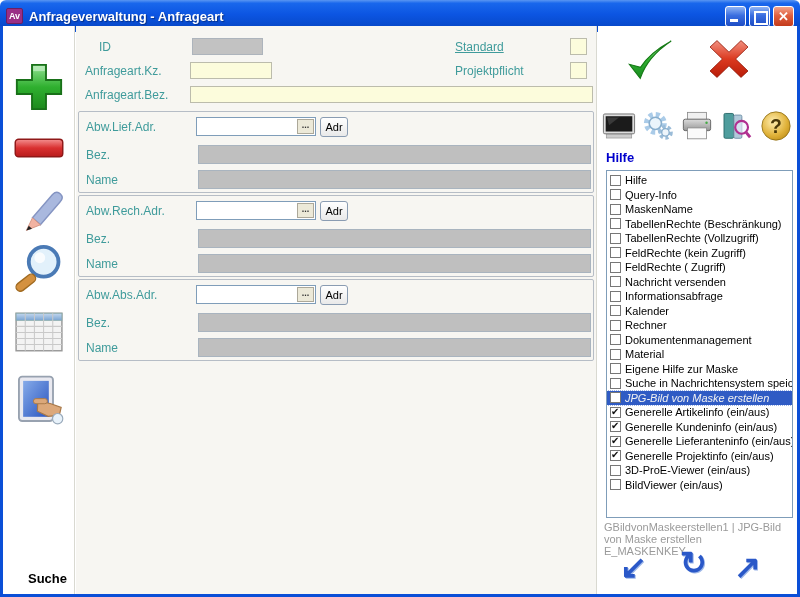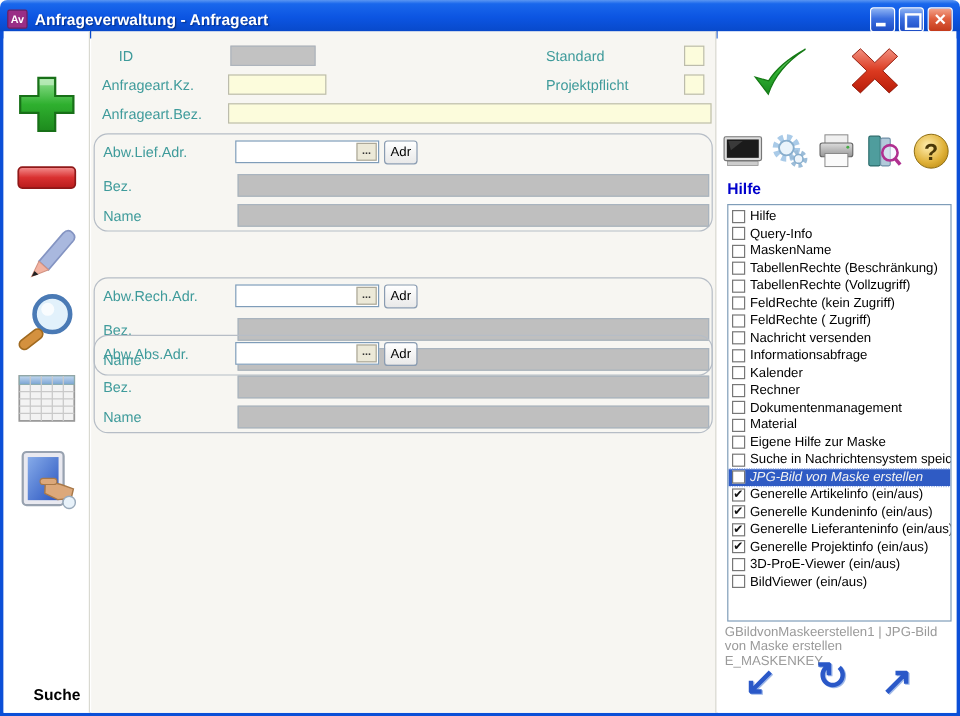--- a/index.html
+++ b/index.html
@@ -36,21 +36,21 @@
   
   .tool { position:absolute; left:8px; cursor:pointer; }
   .suche-label { position:absolute; left:14px; bottom:8px; font-size:13px; font-weight:bold; color:#000;margin-left:11px; }
 
   
   .flabel { position:absolute; font-size:12px; color:#3f9b9b; white-space:nowrap; }
   .field { position:absolute; border:1px solid #b5b5b5; font-size:12px; padding:0 3px; font-family:"Liberation Sans",sans-serif; }
   .f-gray   { background:#c2c2c2; border-color:#adb4bc; }
   .f-yellow { background:#fcfcdc; border-color:#bcbcac; }
   .f-ro     { background:#bfbfbf; border-color:#a9b4bf; }
-  .groupbox { position:absolute; left:2px; width:516px; height:82px; border:1px solid #b6bdc6; border-radius:12px; background:transparent; }
+  .groupbox { position:absolute; left:2px; width:516px; height:82px; border:1px solid #b6bdc6; border-radius:2px; background:transparent; }
   .combo { position:absolute; width:120px; height:19px; background:#fff; border:1px solid #7f9db9; }
   .browse-btn { position:absolute; top:1px; right:1px; width:17px; height:15px; background:#ece9d8;
     border:1px solid #aca899; font-size:9px; font-weight:bold; color:#333; line-height:11px; text-align:center; cursor:pointer; }
   .adr-btn { position:absolute; width:28px; height:20px; background:linear-gradient(180deg,#ffffff,#e9e9e9);
     border:1px solid #8a9cb2; border-radius:3px; font-size:11px; color:#000; text-align:center; line-height:18px; cursor:pointer; }
 
   
   .rp-icon { position:absolute; cursor:pointer; }
   .hilfe-title { position:absolute; left:8px; top:124px; font-size:13px; font-weight:bold; color:#0000cc; }
   .help-list { position:absolute; left:8px; top:144px; width:187px; height:348px; background:#fff;
@@ -160,21 +160,21 @@
         <circle cx="20" cy="20" r="2.2" fill="#e8f2fa" stroke="#9ab" stroke-width="0.5"></circle>
       </svg>
     </div>
     <div class="suche-label">Suche</div>
   </div>
 
   <div class="main-area">
 
     <div class="flabel" style="left:3px; top:14px;margin-left:20px;">ID</div>
     <div class="field f-gray" style="left:116px; top:12px; width:71px; height:17px;"></div>
-    <div class="flabel" style="left:379px; top:14px;">Standard</div>
+    <div class="flabel" style="left:379px; top:14px;text-decoration:underline;">Standard</div>
     <div class="field f-yellow" style="left:494px; top:12px; width:17px; height:17px;"></div>
 
     <div class="flabel" style="left:9px; top:38px;">Anfrageart.Kz.</div>
     <input class="field f-yellow" style="left: 114px; top: 36px; width: 82px; height: 17px;">
     <div class="flabel" style="left:379px; top:38px;">Projektpflicht</div>
     <div class="field f-yellow" style="left:494px; top:36px; width:17px; height:17px;"></div>
 
     <div class="flabel" style="left:9px; top:62px;">Anfrageart.Bez.</div>
     <input class="field f-yellow" style="left: 114px; top: 60px; width: 403px; height: 17px;">
 
@@ -183,21 +183,21 @@
       <div class="combo" style="left:117px; top:5px;">
         <div class="browse-btn">...</div>
       </div>
       <div class="adr-btn" style="left:241px; top:5px;">Adr</div>
       <div class="flabel" style="left:7px; top:36px;">Bez.</div>
       <div class="field f-ro" style="left:119px; top:33px; width:393px; height:19px;"></div>
       <div class="flabel" style="left:7px; top:61px;">Name</div>
       <div class="field f-ro" style="left:119px; top:58px; width:393px; height:19px;"></div>
     </div>
 
-    <div class="groupbox" style="top:169px;margin-top:36px;">
+    <div class="groupbox" style="top:169px;">
       <div class="flabel" style="left:7px; top:8px;">Abw.Rech.Adr.</div>
       <div class="combo" style="left:117px; top:5px;">
         <div class="browse-btn">...</div>
       </div>
       <div class="adr-btn" style="left:241px; top:5px;">Adr</div>
       <div class="flabel" style="left:7px; top:36px;">Bez.</div>
       <div class="field f-ro" style="left:119px; top:33px; width:393px; height:19px;"></div>
       <div class="flabel" style="left:7px; top:61px;">Name</div>
       <div class="field f-ro" style="left:119px; top:58px; width:393px; height:19px;"></div>
     </div>

